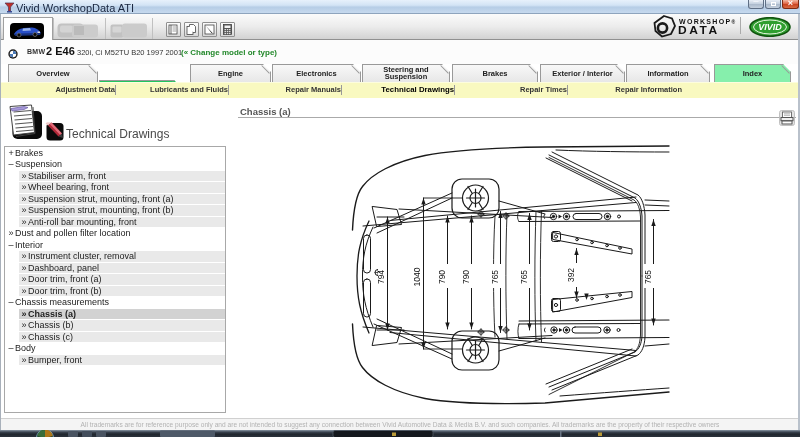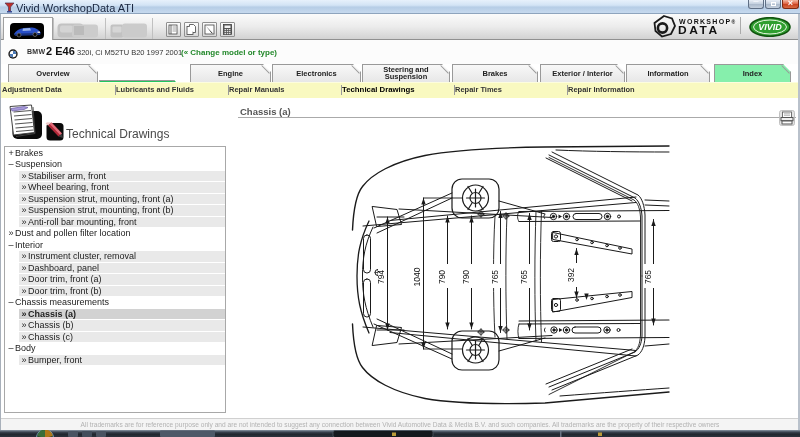--- a/index.html
+++ b/index.html
@@ -38,21 +38,21 @@
 .tab { position:absolute; top:0; height:18px; border:1px solid #999; border-bottom:none;
   background:linear-gradient(#f8f8f8, #e7e7e7);
   font-size:7.5px; font-weight:bold; color:#222; text-align:center;
   clip-path: polygon(0 0, calc(100% - 8px) 0, 100% 8px, 100% 100%, 0 100%); }
 .tab:after { content:""; position:absolute; right:-1.65px; top:3.5px; width:11.3px; height:1px; background:#999; transform:rotate(45deg); }
 .tab .tl { display:block; padding-top:4.5px; line-height:8px; }
 .tab .tl2 { display:block; padding-top:1px; line-height:7px; }
 
 
 #yellowband { left:0; top:82px; width:800px; height:16px; background:#f9f9c0; border-top:1px solid #fdfdde; }
-.ymenu { position:absolute; top:82px; height:16px; font-size:7.5px; font-weight:bold; color:#333; text-align:left; line-height:16px; }
+.ymenu { position:absolute; top:82px; height:16px; font-size:7.5px; font-weight:bold; color:#333; text-align:right; line-height:16px; }
 .ysep { position:absolute; top:3px; width:1px; height:10px; background:#999; }
 
 
 #content { left:0; top:98px; width:800px; height:320px; background:#fff; }
 
 
 #lefttitle { left:66px; top:127px; font-size:12px; color:#4a4a4a; }
 #treebox { left:4px; top:146px; width:222px; height:267px; border:1px solid #a8a8a8; background:#fff; font-size:9px; color:#222; }
 .trow { position:absolute; left:0px; width:220px; height:11.5px; line-height:11.5px; white-space:nowrap; }
 .cat { padding-left:10px; }

